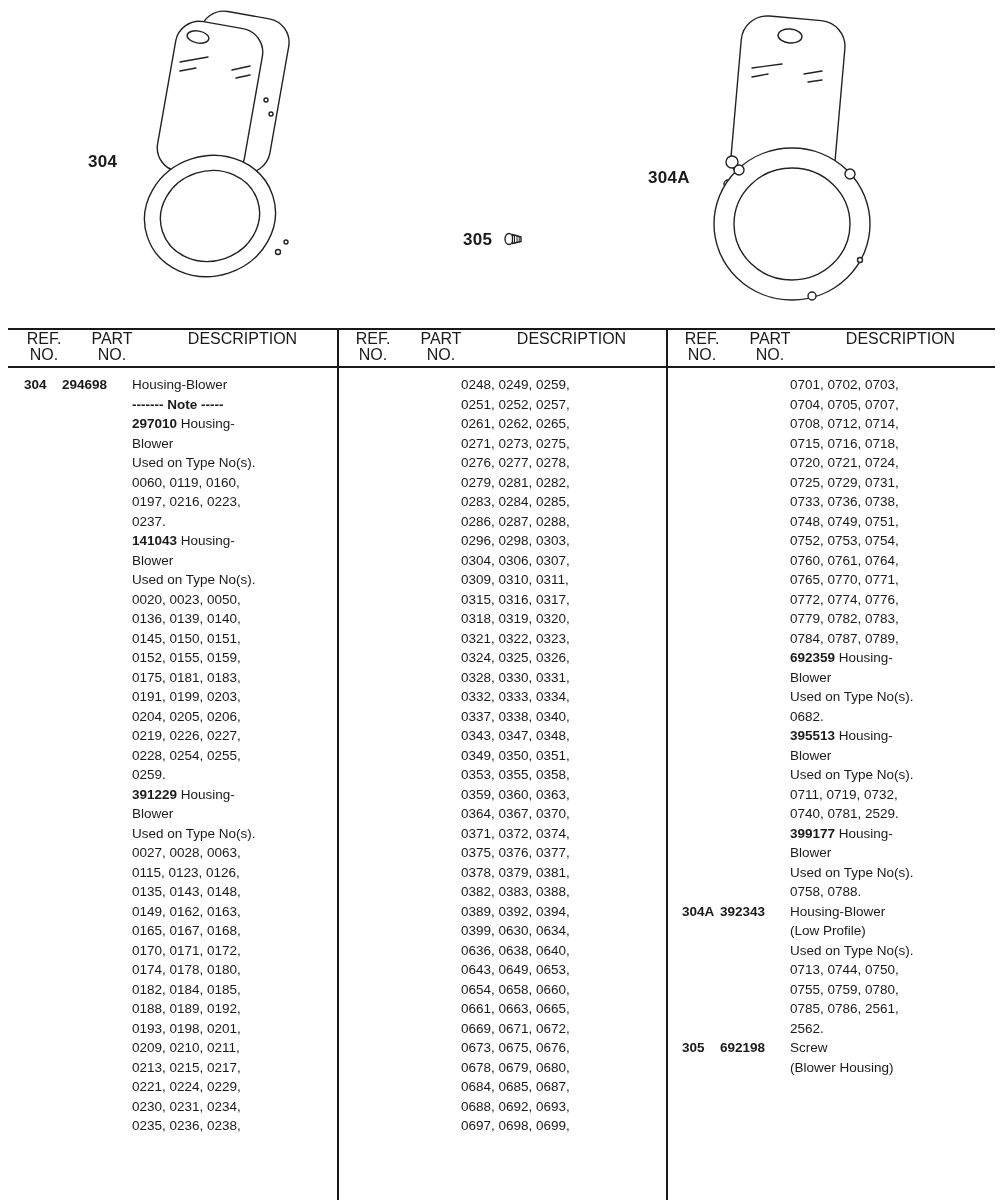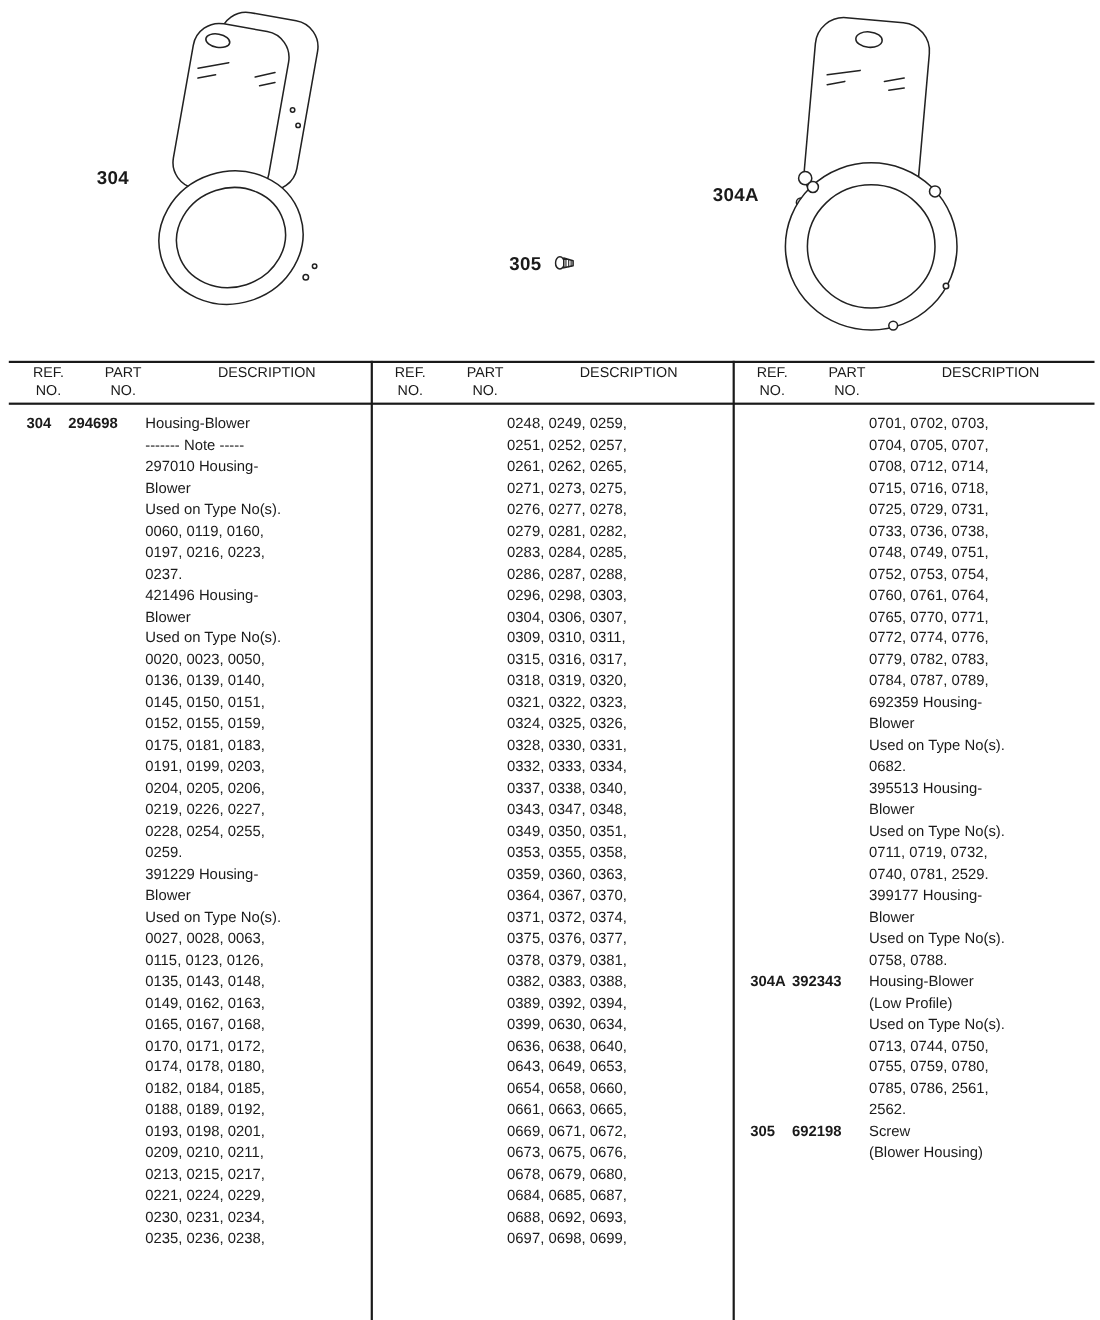--- a/index.html
+++ b/index.html
@@ -25,35 +25,35 @@
 
   
   .rule { position:absolute; left:8px; width:987px; background:#1a1a1a; }
   .rule.top { top:328px; height:2px; }
   .rule.mid { top:366px; height:1.5px; }
   .divider { position:absolute; top:328px; width:1.5px; height:872px; background:#1a1a1a; }
   .d1 { left:337px; }
   .d2 { left:666px; }
 
   .header { position:absolute; top:331px; left:8px; width:987px; height:34px; display:flex; }
-  .hgroup { width:329px; display:flex; font-size:13px; line-height:16px; }
+  .hgroup { width:329px; display:flex; font-size:16px; line-height:16px; }
   .hcell { text-align:center; }
   .hcell.ref  { width:52px; margin-left:10px; }
   .hcell.part { width:72px; margin-left:6px; }
   .hcell.desc { flex:1; display:flex; align-items:flex-end; justify-content:center; padding-bottom:19px;margin-top:16px; }
 
   
   .cols { position:absolute; top:375px; left:8px; width:987px; display:flex; align-items:flex-start; }
   .col { width:329px; }
   .col .row { display:flex; line-height:19.5px; font-size:13.5px; }
   .cell { white-space:pre; }
   .cell.ref  { width:52px; padding-left:16px; font-weight:bold; flex:none; }
   .cell.part { width:72px; padding-left:2px; font-weight:bold; flex:none; }
   .cell.desc { flex:1; padding-right:4px; white-space:normal; }
-  .cell.desc b { font-weight:normal;text-align:center; }
+  .cell.desc b { font-weight:bold;text-align:center; }
 
   svg .ln { stroke:#222; stroke-width:1.4; fill:none; stroke-linejoin:round; stroke-linecap:round; }
   svg .sh { stroke:#222; stroke-width:1.4; fill:#ffffff; stroke-linejoin:round; }
 </style>
 </head>
 <body>
 
 <div class="page">
 
   <svg class="fig fig304" width="185" height="295" viewBox="0 0 185 295">
@@ -181,21 +181,21 @@
             <span class="cell desc">0197, 0216, 0223,</span>
           </div>
           <div class="row">
             <span class="cell ref"></span>
             <span class="cell part"></span>
             <span class="cell desc">0237.</span>
           </div>
           <div class="row">
             <span class="cell ref"></span>
             <span class="cell part"></span>
-            <span class="cell desc"><b>421496</b> Housing-</span>
+            <span class="cell desc"><b>141043</b> Housing-</span>
           </div>
           <div class="row">
             <span class="cell ref"></span>
             <span class="cell part"></span>
             <span class="cell desc">Blower</span>
           </div>
           <div class="row">
             <span class="cell ref"></span>
             <span class="cell part"></span>
             <span class="cell desc">Used on Type No(s).</span>
@@ -551,20 +551,25 @@
           </div>
           <div class="row">
             <span class="cell ref"></span>
             <span class="cell part"></span>
             <span class="cell desc">0708, 0712, 0714,</span>
           </div>
           <div class="row">
             <span class="cell ref"></span>
             <span class="cell part"></span>
             <span class="cell desc">0715, 0716, 0718,</span>
+          </div>
+          <div class="row">
+            <span class="cell ref"></span>
+            <span class="cell part"></span>
+            <span class="cell desc">0720, 0721, 0724,</span>
           </div>
           <div class="row">
             <span class="cell ref"></span>
             <span class="cell part"></span>
             <span class="cell desc">0725, 0729, 0731,</span>
           </div>
           <div class="row">
             <span class="cell ref"></span>
             <span class="cell part"></span>
             <span class="cell desc">0733, 0736, 0738,</span>

